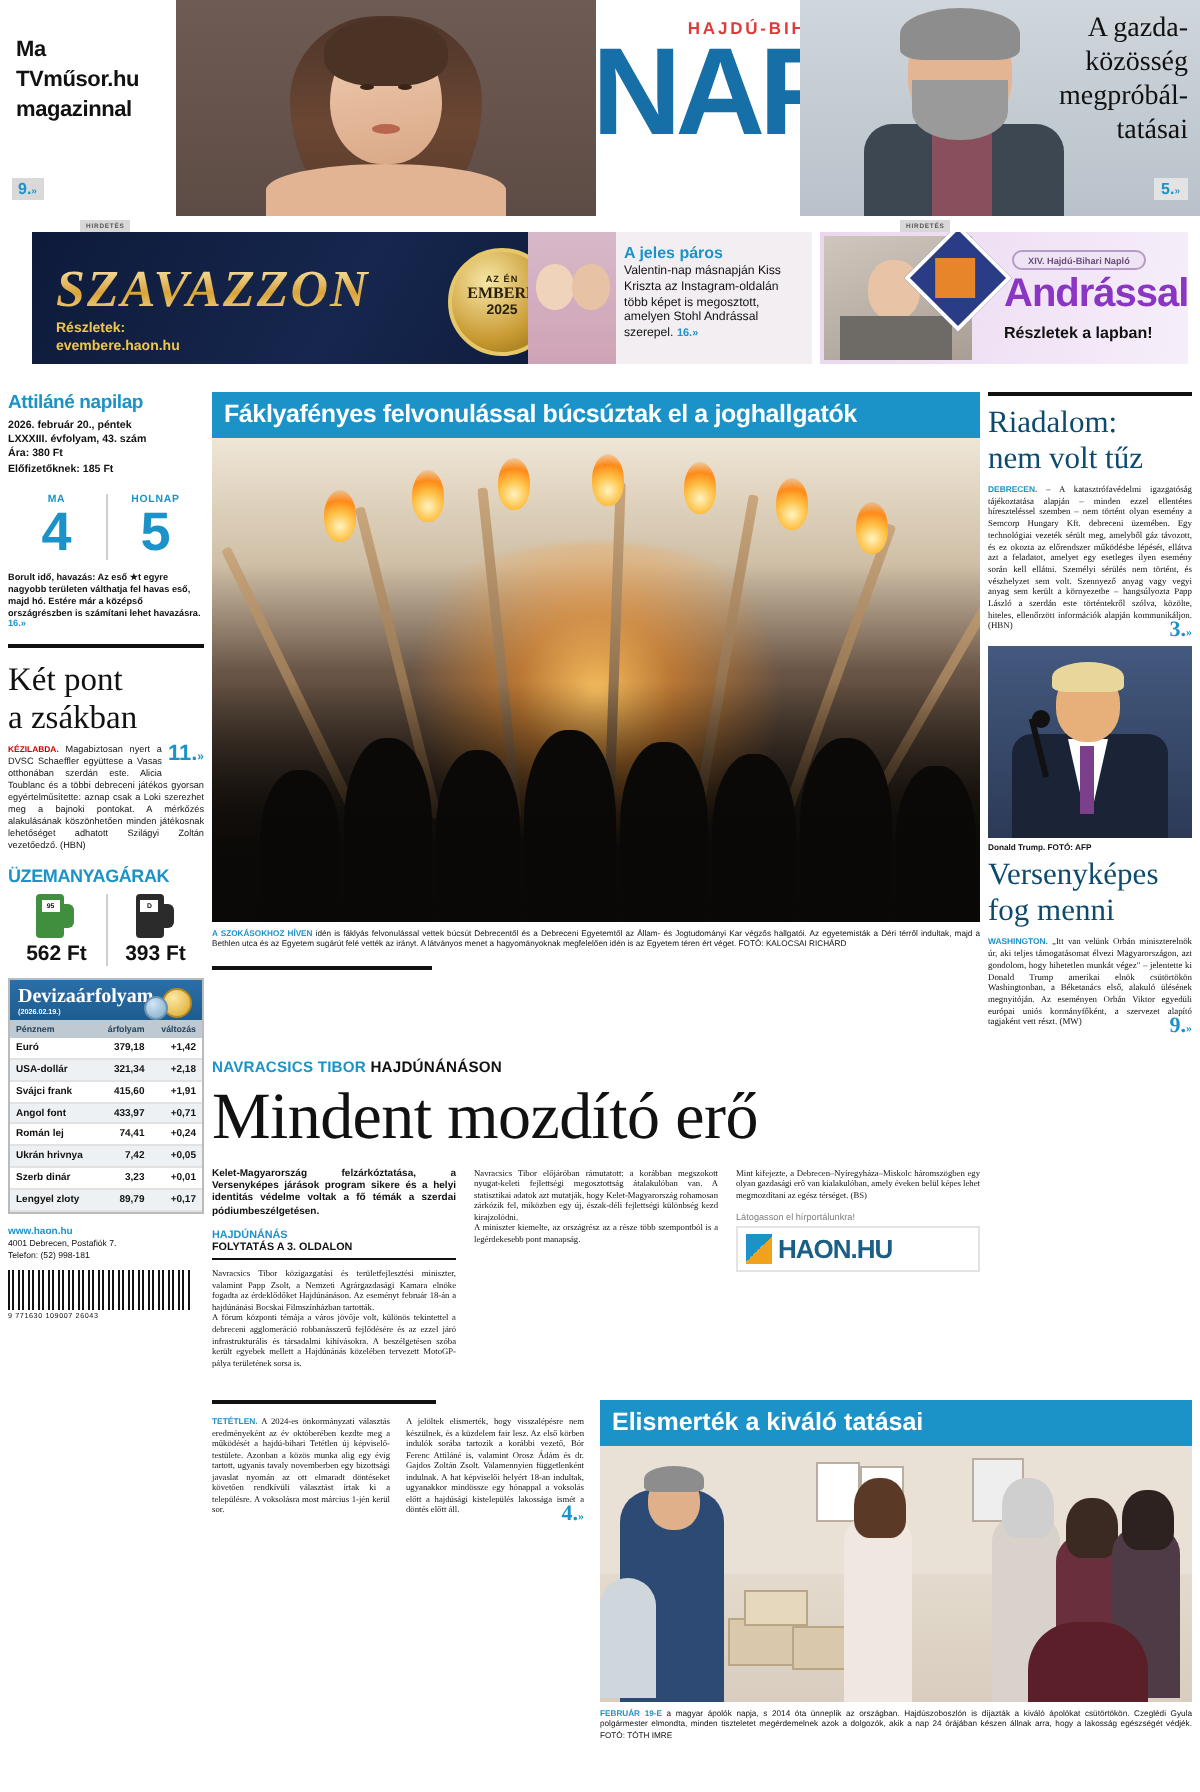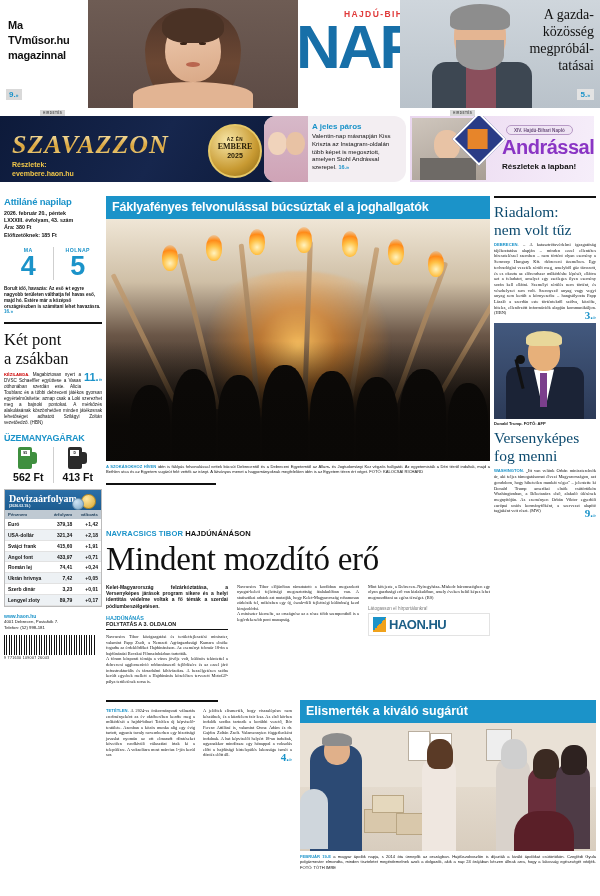--- a/index.html
+++ b/index.html
@@ -55,34 +55,34 @@
   .man .shirt{position:absolute;left:30px;top:60px;width:30px;height:48px;background:#8a4f5c;}
   .ts-right .hl{position:absolute;right:6px;top:6px;width:96px;text-align:right;
         font-family:"Liberation Serif",serif;font-size:14px;line-height:17px;color:#111;}
   .ts-right .pg{position:absolute;right:6px;bottom:8px;background:#e3e3e3;color:#1b93c9;
         font-weight:bold;font-size:8px;padding:1px 4px;}
 
   
   .promo{position:absolute;left:0;top:108px;width:600px;height:84px;}
   .promo .hirdetes{position:absolute;font-size:3.2px;font-weight:bold;color:#555;letter-spacing:.4px;
         background:#d8d8d8;padding:1px 3px;}
-  .promo-a{position:absolute;left:0;top:8px;width:284px;height:66px;
+  .promo-a{position:absolute;left:16px;top:8px;width:284px;height:66px;
         background:linear-gradient(120deg,#0d1a3a,#16264d 55%,#0d1a3a);overflow:hidden;}
   .promo-a .title{position:absolute;left:12px;top:14px;font-family:"Liberation Serif",serif;
         font-weight:bold;font-style:italic;font-size:26px;letter-spacing:1px;
         background:linear-gradient(180deg,#fff3c4,#d9a33a 55%,#f4e3a0);
         -webkit-background-clip:text;background-clip:text;color:transparent;}
   .promo-a .sub{position:absolute;left:12px;top:44px;font-size:7px;font-weight:bold;line-height:9px;color:#f0c64a;}
   .seal{position:absolute;right:22px;top:8px;width:50px;height:50px;border-radius:50%;
         background:radial-gradient(circle at 35% 30%,#f7e6a6,#c89a32 60%,#8a6612);
         border:2px solid #e6c868;color:#2b2109;text-align:center;}
   .seal .s1{font-size:4.6px;font-weight:bold;margin-top:11px;letter-spacing:.5px;}
   .seal .s2{font-size:8px;font-weight:bold;font-family:"Liberation Serif",serif;line-height:9px;}
   .seal .s3{font-size:7px;font-weight:bold;margin-top:1px;}
-  .promo-b{position:absolute;left:264px;top:8px;width:142px;height:66px;background:#f3eef2;overflow:hidden;border-radius:12px;}
+  .promo-b{position:absolute;left:264px;top:8px;width:142px;height:66px;background:#f3eef2;overflow:hidden;}
   .promo-b .ph{position:absolute;left:0;top:0;width:44px;height:66px;
         background:linear-gradient(180deg,#d7b9c9,#cfa3b6);}
   .promo-b .f1,.promo-b .f2{position:absolute;top:16px;width:19px;height:23px;border-radius:48%;
         background:#f0d3bb;}
   .promo-b .f1{left:4px;} .promo-b .f2{left:22px;background:#e8c2a4;}
   .promo-b h4{position:absolute;left:48px;top:6px;margin:0;font-size:8px;color:#1b93c9;font-weight:bold;}
   .promo-b p{position:absolute;left:48px;top:16px;width:90px;margin:0;font-size:6.1px;line-height:7.8px;color:#111;}
   .promo-b p b{color:#1b93c9;font-size:5.5px;}
   .promo-c{position:absolute;left:410px;top:8px;width:184px;height:66px;
         background:linear-gradient(100deg,#ead7ef,#f6eefa);overflow:hidden;}
@@ -357,21 +357,21 @@
           <div class="noz" style="background:#3f8f3f"></div>
         </div>
         <div class="v">562 Ft</div>
       </div>
       <div class="c">
         <div class="pump">
           <div class="body" style="background:#2b2b2b"></div>
           <div class="win">D</div>
           <div class="noz" style="background:#2b2b2b"></div>
         </div>
-        <div class="v">413 Ft</div>
+        <div class="v">393 Ft</div>
       </div>
     </div>
 
     <div class="fxbox">
       <div class="fxhead">
         <div class="coin"></div>
         <div class="coin b"></div>
         <div class="t">Devizaárfolyam</div>
         <div class="d">(2026.02.19.)</div>
       </div>
@@ -549,21 +549,21 @@
         <span>A 2024-es önkormányzati választás eredményeként az év októberében kezdte meg a működését a hajdú-bihari Tetétlen új képviselő-testülete. Azonban a közös munka alig egy évig tartott, ugyanis tavaly novemberben egy bizottsági javaslat nyomán az ott elmaradt döntéseket követően rendkívüli választást írtak ki a településre. A voksolásra most március 1-jén kerül sor.</span>
       </div>
       <div style="flex:1" class="body-txt">
         <span>A jelöltek elismerték, hogy visszalépésre nem készülnek, és a küzdelem fair lesz. Az első körben indulók sorába tartozik a korábbi vezető, Bór Ferenc Attiláné is, valamint Orosz Ádám és dr. Gajdos Zoltán Zsolt. Valamennyien függetlenként indulnak. A hat képviselői helyért 18-an indultak, ugyanakkor mindössze egy hónappal a voksolás előtt a hajdúsági kistelepülés lakossága ismét a döntés előtt áll.</span>
         <span class="pgnum" style="float:right"><span>4.</span><i>»</i></span>
       </div>
     </div>
   </div>
 
   <div style="position:absolute;left:300px;top:700px;width:296px">
-    <div class="story-band">Elismerték a kiváló sugárút</div>
+    <div class="story-band">Elismerték a kiváló tatásai</div>
     <div class="story-photo">
       <div class="sp-bg"></div>
         <div class="sp-wall"></div>
       <div class="sp-poster" style="left:108px;top:8px"></div>
       <div class="sp-poster" style="left:130px;top:10px;height:24px"></div>
       <div class="sp-poster" style="left:186px;top:6px;width:24px;height:30px;background:#eee"></div>
       <div class="sp-box" style="left:64px;top:86px;width:34px;height:22px"></div>
       <div class="sp-box" style="left:96px;top:90px;width:32px;height:20px"></div>
       <div class="sp-box" style="left:72px;top:72px;width:30px;height:16px;background:#e5d8bd"></div>
       <div class="sp-man"></div>

